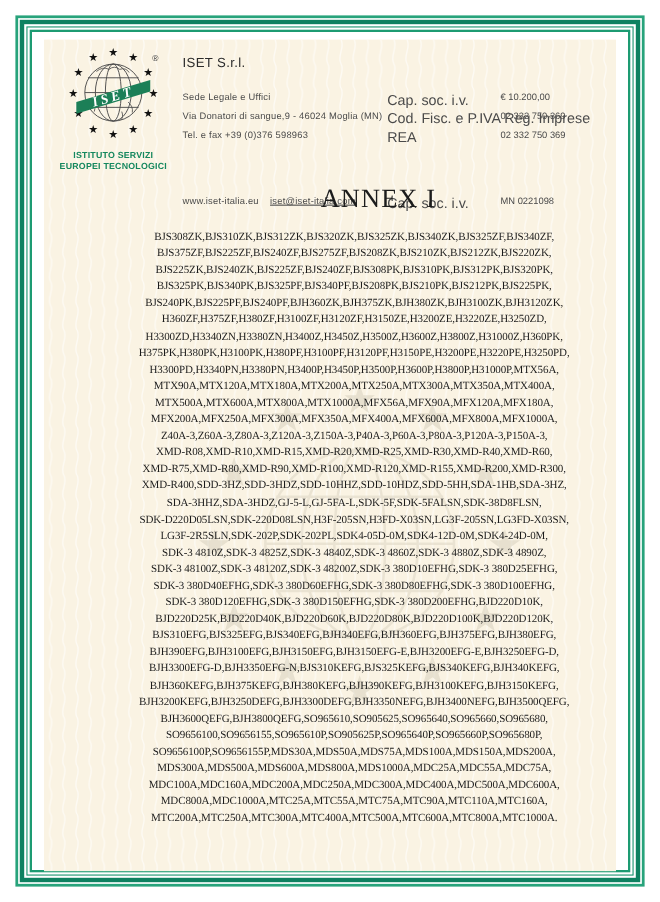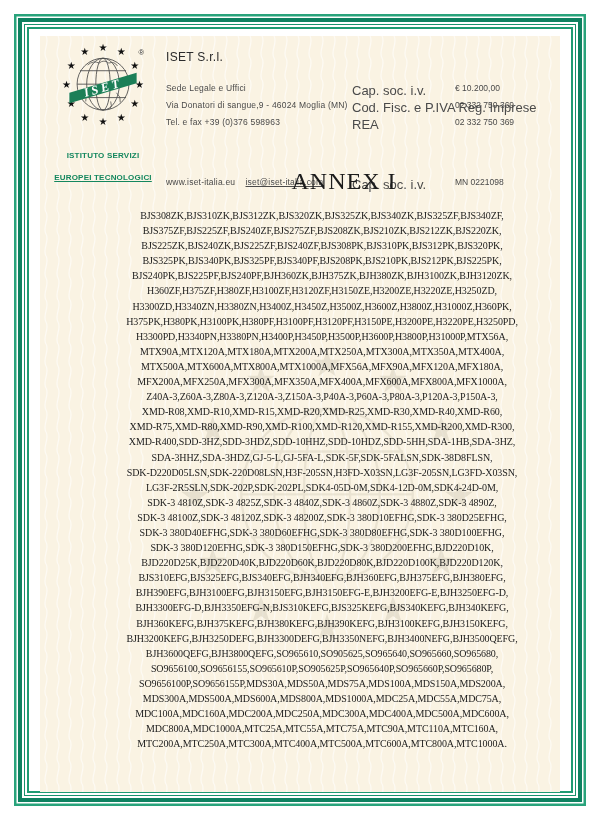--- a/index.html
+++ b/index.html
@@ -27,21 +27,21 @@
   .paper {
     position:absolute; left:40px; right:40px; top:36px; bottom:28px;
     background:#faf3e3;
   }
   .texture { position:absolute; inset:0; width:100%; height:100%; }
   .watermark { position:absolute; left:122px; top:300px; width:330px; height:330px; opacity:.55; pointer-events:none; }
 
   
   .logo-block { position:absolute; left:4px; top:4px; width:118px; text-align:center; }
   .logo-svg { width:96px; height:96px; display:block; margin:0 auto; }
-  .institute-name { color:#14875e; font-weight:bold; font-size:8px; line-height:10px; letter-spacing:.2px; margin-top:15px; }
+  .institute-name { color:#14875e; font-weight:bold; font-size:8px; line-height:10px; letter-spacing:.2px; margin-top:1px; }
 
   .company-name { position:absolute; left:126px; top:14px; font-size:12px; color:#2b2b2b; letter-spacing:.3px; }
   .addr-row { position:absolute; left:126px; font-size:8.5px; color:#4a4a4a; letter-spacing:.2px; }
   .addr-row a, .email-link { color:#4a4a4a; text-decoration:underline; }
   .r1 { top:47px; } .r2 { top:64px;text-align:right; } .r3 { top:81px; } .r4 { top:98px;margin-top:43px; }
 
   .reg-label { position:absolute; left:312px; font-size:13px; color:#4a4a4a; }
   .reg-value { position:absolute; left:415px; font-size:8.5px; color:#4a4a4a; }
 
   
@@ -126,21 +126,21 @@
         <text x="17" y="30.5">★</text>
           <text x="31" y="16">★</text>
       </g>
 
       <path d="M15 55 L85 34 L85 45 L15 66 Z" fill="#1c7f57"></path>
       <text x="50" y="54" transform="rotate(-16 50 50)" fill="#ffffff" font-size="13" font-style="italic" font-weight="bold" letter-spacing="3" text-anchor="middle" font-family="'Liberation Serif', serif">ISET</text>
 
       <text x="87" y="16" font-size="8" fill="#333333">®</text>
     </svg>
     <div class="institute-name">ISTITUTO SERVIZI</div>
-    <div class="institute-name" style="margin-top:12px;text-decoration:underline;">EUROPEI TECNOLOGICI</div>
+    <div class="institute-name" style="margin-top:0;">EUROPEI TECNOLOGICI</div>
   </div>
 
   <div class="company-name">ISET S.r.l.</div>
 
   <div class="addr-row r1">Sede Legale e Uffici</div>
   <div class="addr-row r2">Via Donatori di sangue,9 - 46024 Moglia (MN)</div>
   <div class="addr-row r3">Tel. e fax +39 (0)376 598963</div>
   <div class="addr-row r4">
     <span>www.iset-italia.eu</span>
     <span>&nbsp;&nbsp;</span>

